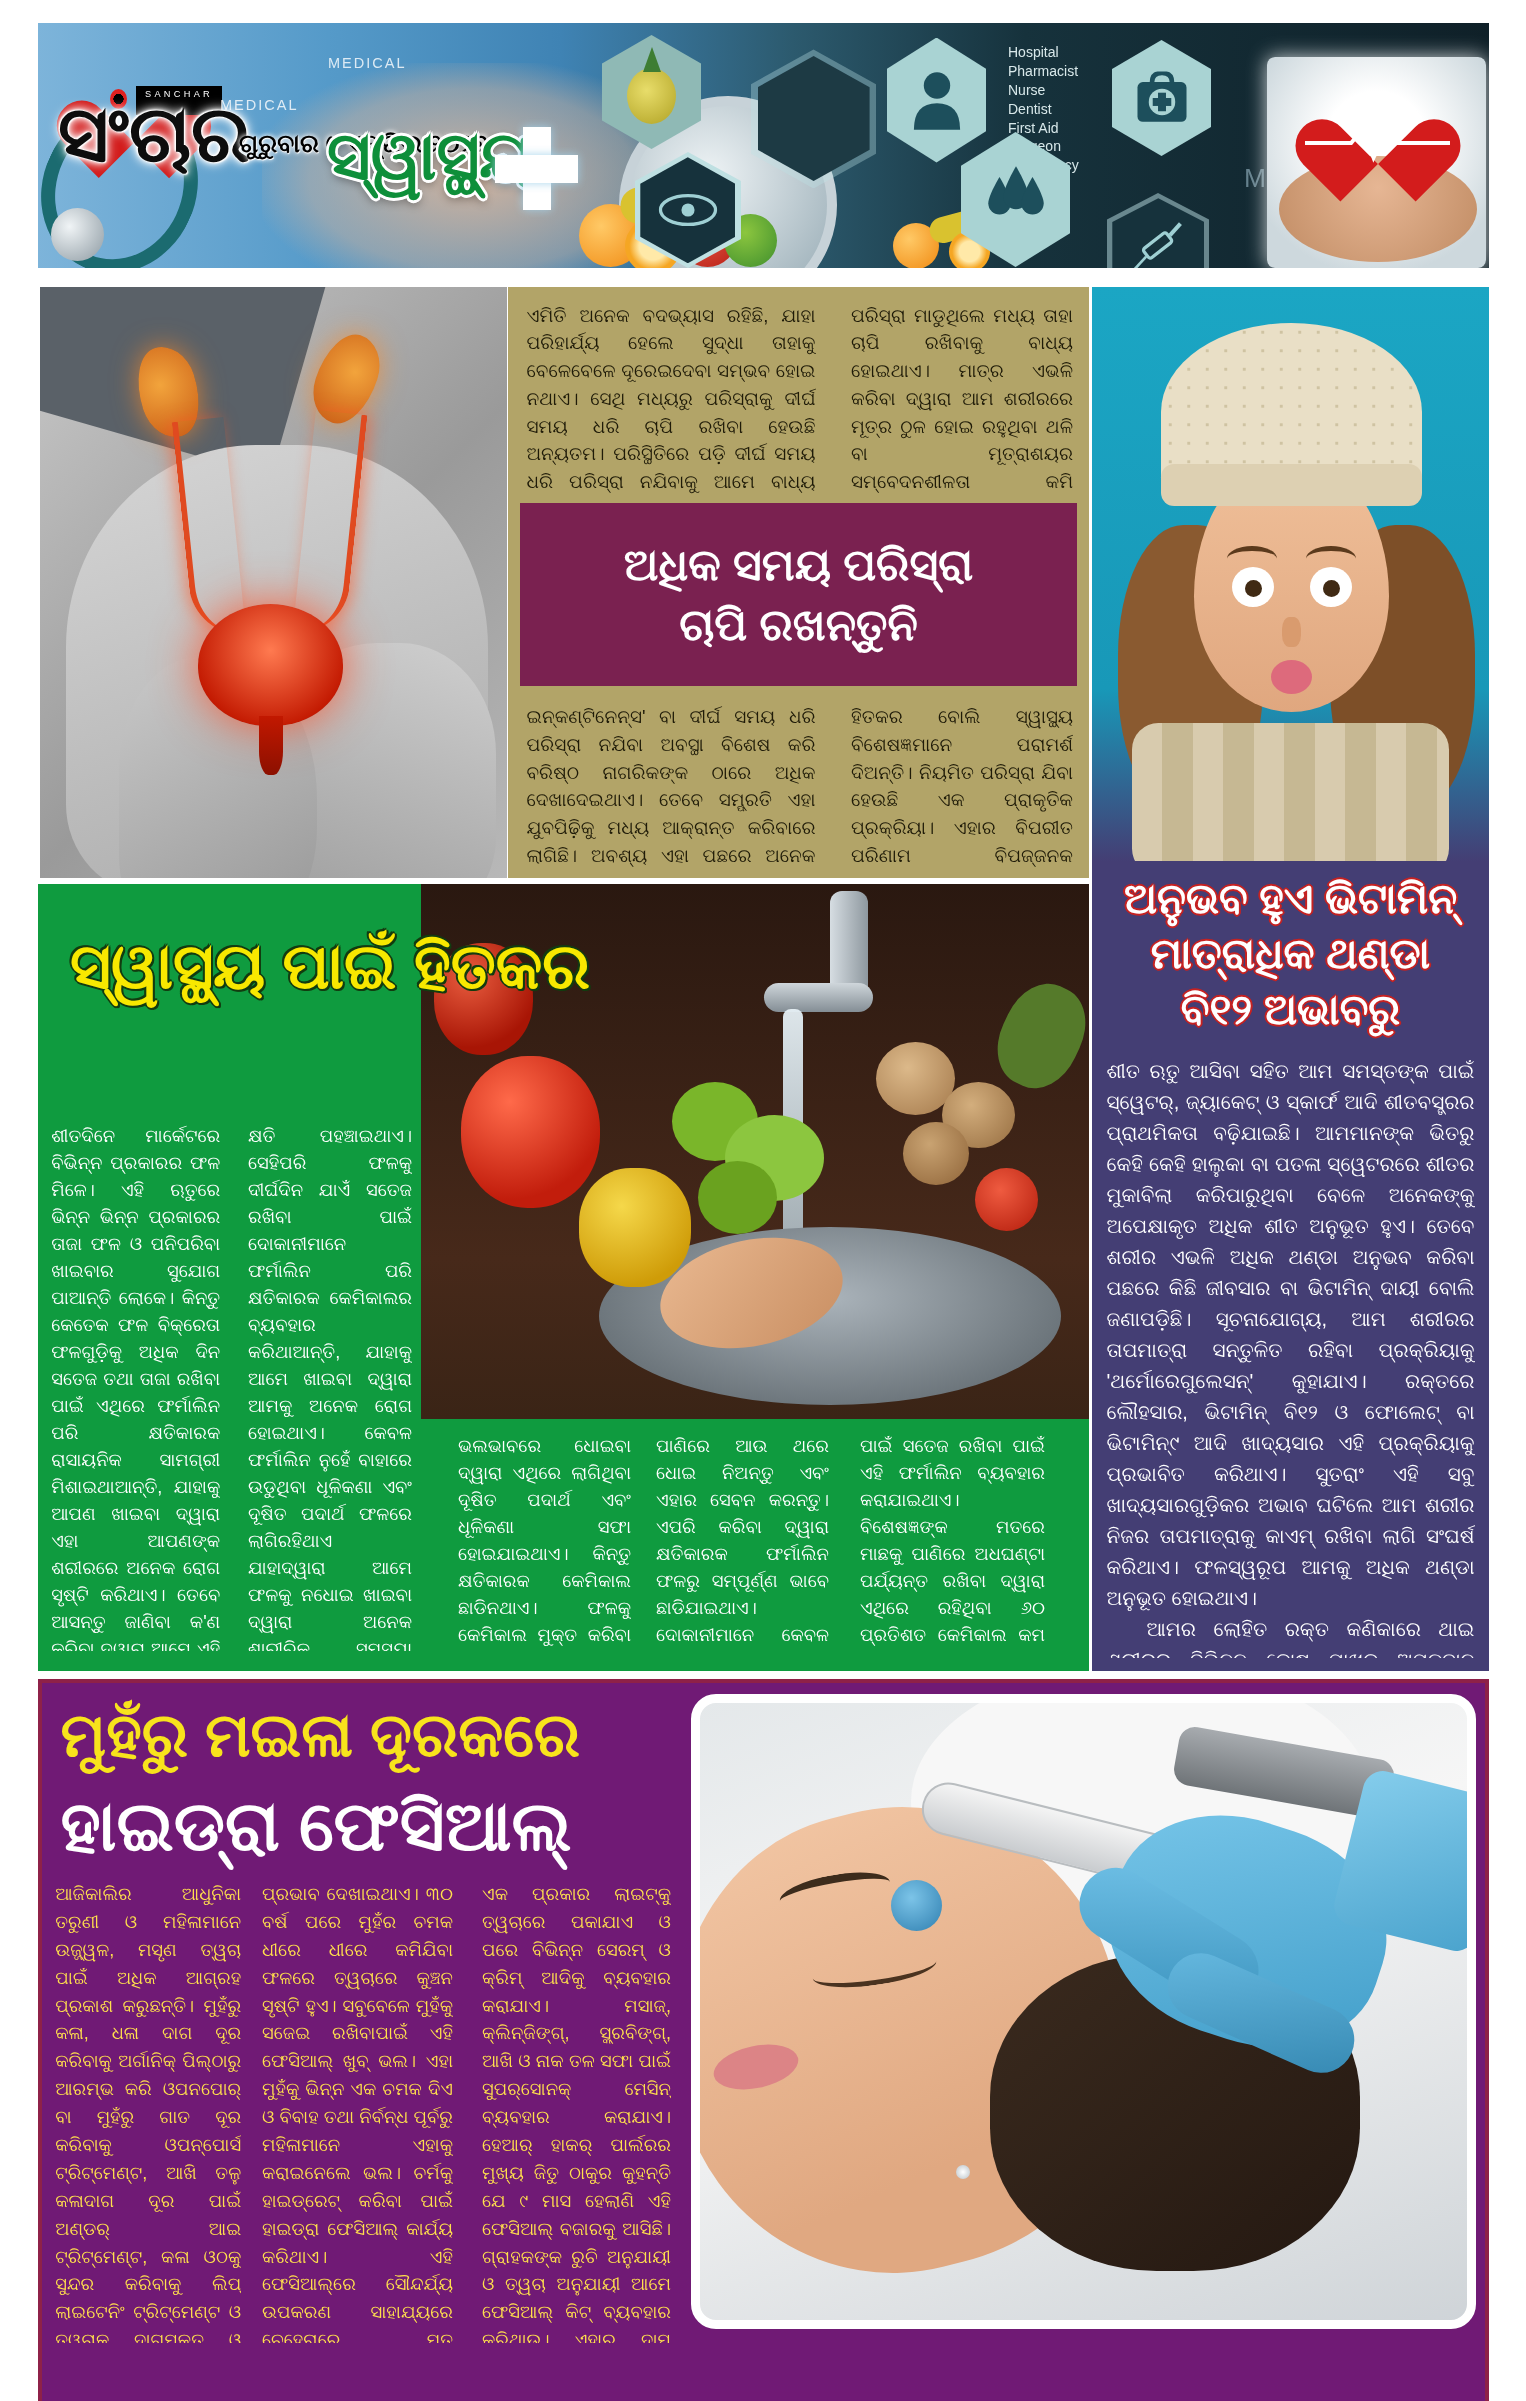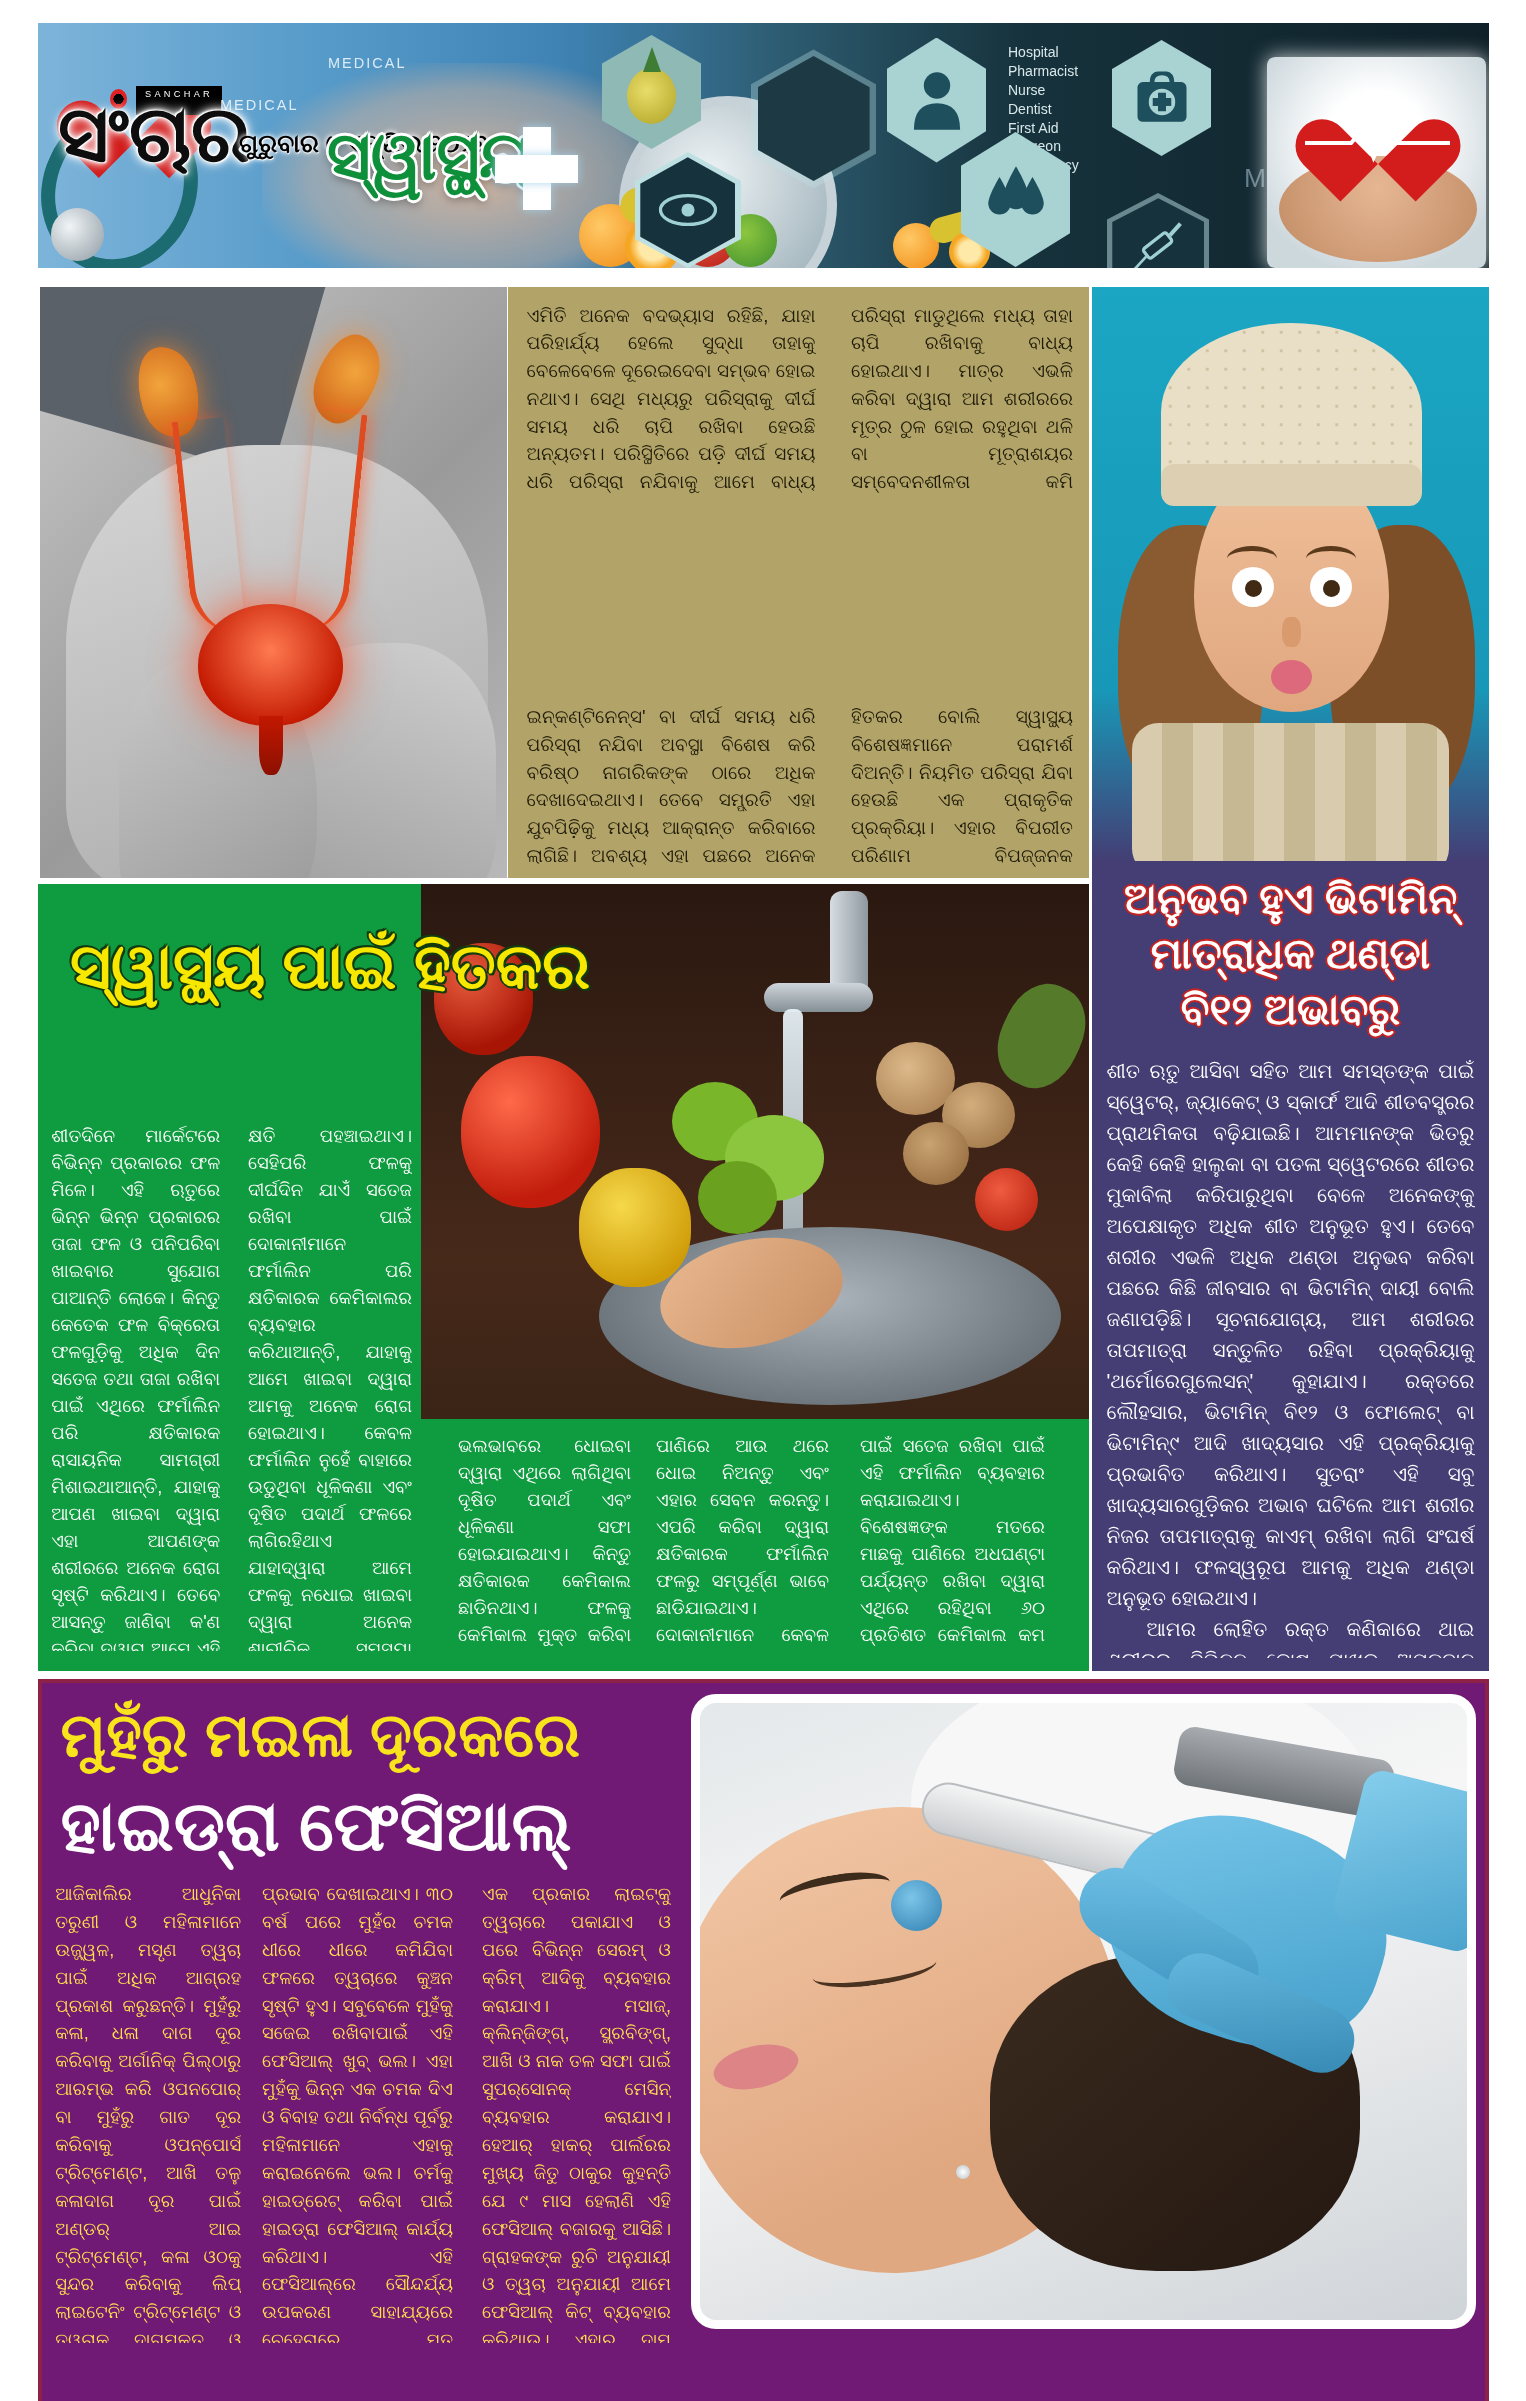--- a/index.html
+++ b/index.html
@@ -177,20 +177,24 @@
   <div class="abs" style="left:277px;top:46px;width:59px;height:92px;border-radius:50%/60% 40% 60% 40%;background:radial-gradient(circle at 60% 40%,#f2a43c,#c85a14);transform:rotate(18deg);box-shadow:0 0 26.4px rgba(255,140,40,.7);"></div>
   <div class="abs" style="left:143px;top:132px;width:46px;height:218px;border-left:6px solid #e04a20;border-radius:0 0 0 79px;transform:rotate(-6deg);box-shadow:-4px 0 16px rgba(255,90,40,.55);"></div>
   <div class="abs" style="left:264px;top:125px;width:46px;height:224px;border-right:6px solid #e04a20;border-radius:0 0 79px 0;transform:rotate(6deg);box-shadow:4px 0 16px rgba(255,90,40,.55);"></div>
   <div class="abs" style="left:158px;top:317px;width:145px;height:122px;border-radius:50% 50% 48% 48%;background:radial-gradient(circle at 50% 38%,#ff7a50,#c21800 75%);box-shadow:0 0 46px rgba(255,80,40,.85);"></div>
   <div class="abs" style="left:219px;top:429px;width:24px;height:59px;border-radius:0 0 40% 40%;background:linear-gradient(#c21800,#8c1000);"></div>
 </div>
 
 <div id="urine-panel">
   <div class="col tan-text" style="left:18.5px;top:14.5px;width:289px;height:193px;">ଏମିତି ଅନେକ ବଦଭ୍ୟାସ ରହିଛି, ଯାହା ପରିହାର୍ଯ୍ୟ ହେଲେ ସୁଦ୍ଧା ତାହାକୁ ବେଳେବେଳେ ଦୂରେଇଦେବା ସମ୍ଭବ ହୋଇ ନଥାଏ। ସେଥି ମଧ୍ୟରୁ ପରିସ୍ରାକୁ ଦୀର୍ଘ ସମୟ ଧରି ଚାପି ରଖିବା ହେଉଛି ଅନ୍ୟତମ। ପରିସ୍ଥିତିରେ ପଡ଼ି ଦୀର୍ଘ ସମୟ ଧରି ପରିସ୍ରା ନଯିବାକୁ ଆମେ ବାଧ୍ୟ ହୋଇଥାଉ। ତେବେ ଏଭଳି ସାମାନ୍ୟ ତ୍ରୁଟି ସମୟକ୍ରମେ ଭୀଷଣ ସ୍ୱାସ୍ଥ୍ୟ ସମସ୍ୟା ଆଣିବାର ଆଶଙ୍କା ରହିଛି। ଏଭଳି 'ଯୁରିନାରି</div>
   <div class="col tan-text" style="left:343px;top:14.5px;width:222px;height:193px;">ପରିସ୍ରା ମାଡୁଥିଲେ ମଧ୍ୟ ତାହା ଚାପି ରଖିବାକୁ ବାଧ୍ୟ ହୋଇଥାଏ। ମାତ୍ର ଏଭଳି କରିବା ଦ୍ୱାରା ଆମ ଶରୀରରେ ମୂତ୍ର ଠୁଳ ହୋଇ ରହୁଥିବା ଥଳି ବା ମୂତ୍ରାଶୟର ସମ୍ବେଦନଶୀଳତା କମି ଆସିଥାଏ। ଫଳରେ ମୂତ୍ରାଶୟର ମାଂସପେଶୀଗୁଡ଼ିକ ଶିଥିଳ ହୋଇଯାଇ ମୂତ୍ରନଳୀ ସଂକ୍ରମଣ (ଯୁଟିଆଇ)ର ଆଶଙ୍କା ବଢ଼ାଇଥାଏ। ତେଣୁ ପରିସ୍ରା ମାଡ଼ିଲା ମାତ୍ରେ ସ୍ଥାନ-କାଳ-ପାତ୍ର ନମାନି ଶୌଚାଳୟ ଯାଇ ତୁରନ୍ତ ତାହାକୁ ଖଲାସ କରିବା ସ୍ୱାସ୍ଥ୍ୟ ପକ୍ଷେ</div>
+  <div id="urine-head">
+    <div>ଅଧିକ ସମୟ ପରିସ୍ରା</div>
+    <div>ଚାପି ରଖନ୍ତୁନି</div>
+  </div>
   <div class="col tan-text" style="left:18.5px;top:416px;width:289px;height:164px;">ଇନ୍‌କଣ୍ଟିନେନ୍ସ' ବା ଦୀର୍ଘ ସମୟ ଧରି ପରିସ୍ରା ନଯିବା ଅବସ୍ଥା ବିଶେଷ କରି ବରିଷ୍ଠ ନାଗରିକଙ୍କ ଠାରେ ଅଧିକ ଦେଖାଦେଇଥାଏ। ତେବେ ସମ୍ପ୍ରତି ଏହା ଯୁବପିଢ଼ିକୁ ମଧ୍ୟ ଆକ୍ରାନ୍ତ କରିବାରେ ଲାଗିଛି। ଅବଶ୍ୟ ଏହା ପଛରେ ଅନେକ କାରଣ ରହିଛି। କୌଣସି ଗୁରୁତ୍ୱପୂର୍ଣ୍ଣ ବୈଠକରେ ହେଉ ବା ଭୀଷଣ ଟ୍ରାଫିକ୍‌ରେ ହେଉ, ଜଣେ ସେଭଳି ସ୍ଥିତିରେ ଅଟକି ରହିଥିବା ସମୟରେ ଜୋର୍‌ରେ</div>
   <div class="col tan-text" style="left:343px;top:416px;width:222px;height:164px;">ହିତକର ବୋଲି ସ୍ୱାସ୍ଥ୍ୟ ବିଶେଷଜ୍ଞମାନେ ପରାମର୍ଶ ଦିଅନ୍ତି। ନିୟମିତ ପରିସ୍ରା ଯିବା ହେଉଛି ଏକ ପ୍ରାକୃତିକ ପ୍ରକ୍ରିୟା। ଏହାର ବିପରୀତ ପରିଣାମ ବିପଜ୍ଜନକ ହୋଇପାରେ। ସ୍ଥଳବିଶେଷରେ ଯଦି କେହି ନିଜ କାମରେ ଅଧିକ ସମୟ ବ୍ୟସ୍ତ ରହିବାର ସମ୍ଭାବନା ଥାଏ, ତେବେ ତଦନୁଯାୟୀ ଆଗୁଆ ଯୋଜନା କରି ନିର୍ଦ୍ଦିଷ୍ଟ ସମୟ ଅନ୍ତରରେ ପରିସ୍ରା ଯିବା ଆବଶ୍ୟକ।</div>
 </div>
 
 <div id="cold-panel">
   <div id="cold-img">
     <div class="abs" style="left:26.4px;top:238px;width:145px;height:290px;border-radius:45%;background:#8a5a30;"></div>
     <div class="abs" style="left:238px;top:238px;width:145px;height:290px;border-radius:45%;background:#7d4f28;"></div>
     <div class="abs" style="left:102px;top:168px;width:195px;height:257px;border-radius:50%/55% 55% 45% 45%;background:linear-gradient(180deg,#f0c09a,#e0a77f);"></div>
     <div class="abs" style="left:69px;top:36px;width:261px;height:178px;border-radius:50% 50% 12% 12%;background:#e9dfc6;background-image:radial-gradient(#cfc3a2 12%,transparent 13%);background-size:18.5px 18.5px;"></div>

